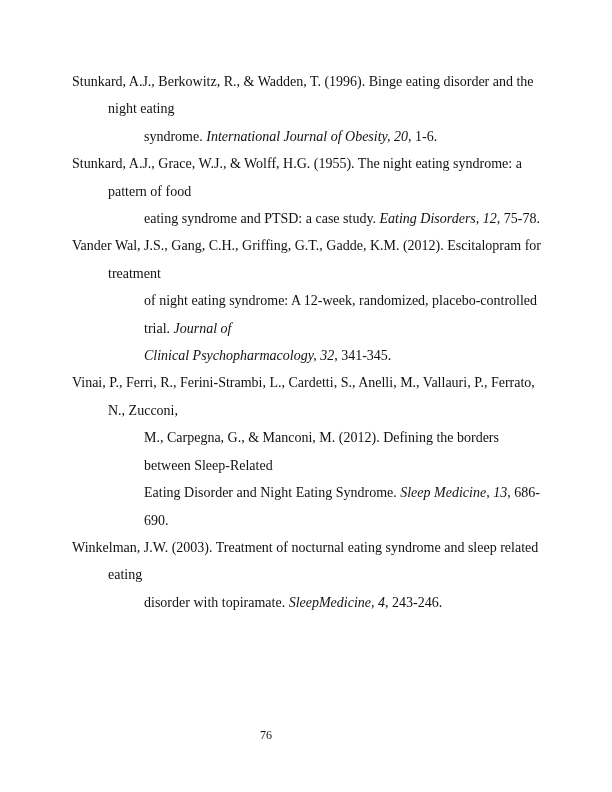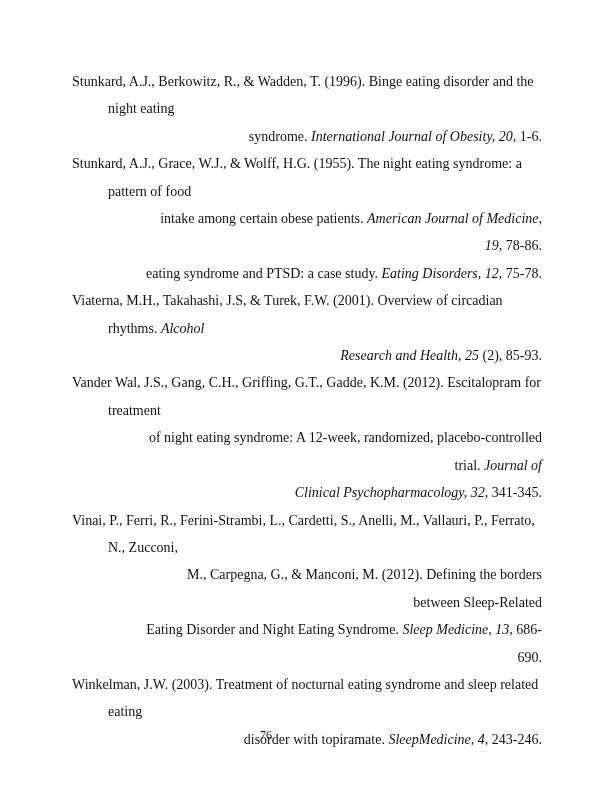--- a/index.html
+++ b/index.html
@@ -1,42 +1,37 @@
 <!DOCTYPE html>
 <html><head>
 <meta charset="utf-8">
 <style>
   html, body { margin: 0; padding: 0; background: #ffffff; }
   body { width: 612px; height: 792px; position: relative; overflow: hidden;
          font-family: "Liberation Serif", "DejaVu Serif", serif; color: #111; }
   .refs { position: absolute; left: 72px; top: 68px; width: 470px; font-size: 14px; }
   .ref { line-height: 27.4px; padding-left: 36px; text-indent: -36px; margin: 0; }
   .ref .line { display: block; }
-  .ref .line.cont { padding-left: 36px; text-indent: 0; margin-left: 0; text-align: right; }
+  .ref .line.cont { padding-left: 36px; text-indent: 0; margin-left: 0; }
   i { font-style: italic; }
   .page-num { position: absolute; left: 0; width: 532px; top: 728px; text-align: center; font-size: 12px; }
 </style>
 </head>
 <body>
 
 <div class="refs" id="refs">
     <div class="ref">
       <span class="line"><span>Stunkard, A.J., Berkowitz, R., &amp; Wadden, T.  (1996).  Binge eating disorder and the night eating</span></span>
       <span class="line cont"><span>syndrome.  </span><i>International Journal of Obesity, 20,</i><span> 1-6.</span></span>
     </div>
     <div class="ref">
       <span class="line"><span>Stunkard, A.J., Grace, W.J., &amp; Wolff, H.G.  (1955). The night eating syndrome: a pattern of food</span></span>
-      <span class="line cont"><span>intake among certain obese patients.  </span><i>American Journal of Medicine, 19,</i><span> 78-86.</span></span>
     </div>
     <div class="ref">
       <span class="line cont"><span>eating syndrome and PTSD: a case study.  </span><i>Eating Disorders, 12,</i><span> 75-78.</span></span>
-    </div>
-    <div class="ref">
-      <span class="line"><span>Viaterna, M.H., Takahashi, J.S, &amp; Turek, F.W. (2001). Overview of circadian rhythms.  </span><i>Alcohol</i></span>
-      <span class="line cont"><i>Research and Health, 25</i><span> (2), 85-93.</span></span>
     </div>
     <div class="ref">
       <span class="line"><span>Vander Wal, J.S., Gang, C.H., Griffing, G.T., Gadde, K.M.  (2012).  Escitalopram for treatment</span></span>
       <span class="line cont"><span>of night eating syndrome: A 12-week, randomized, placebo-controlled trial.  </span><i>Journal of</i></span>
       <span class="line cont"><i>Clinical Psychopharmacology, 32</i><span>, 341-345.</span></span>
     </div>
     <div class="ref">
       <span class="line"><span>Vinai, P., Ferri, R., Ferini-Strambi, L., Cardetti, S., Anelli, M., Vallauri, P., Ferrato, N., Zucconi,</span></span>
       <span class="line cont"><span>M., Carpegna, G., &amp; Manconi, M.  (2012).  Defining the borders between Sleep-Related</span></span>
       <span class="line cont"><span>Eating Disorder and Night Eating Syndrome.  </span><i>Sleep Medicine, 13</i><span>, 686-690.</span></span>

